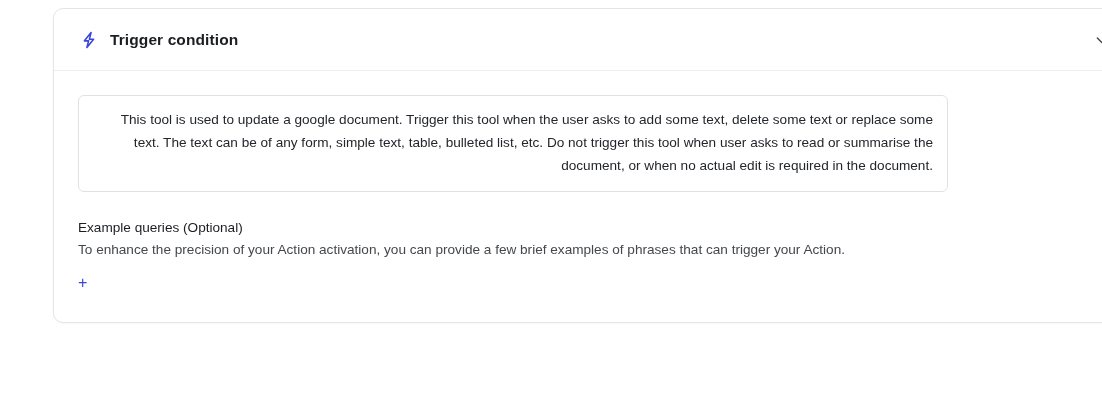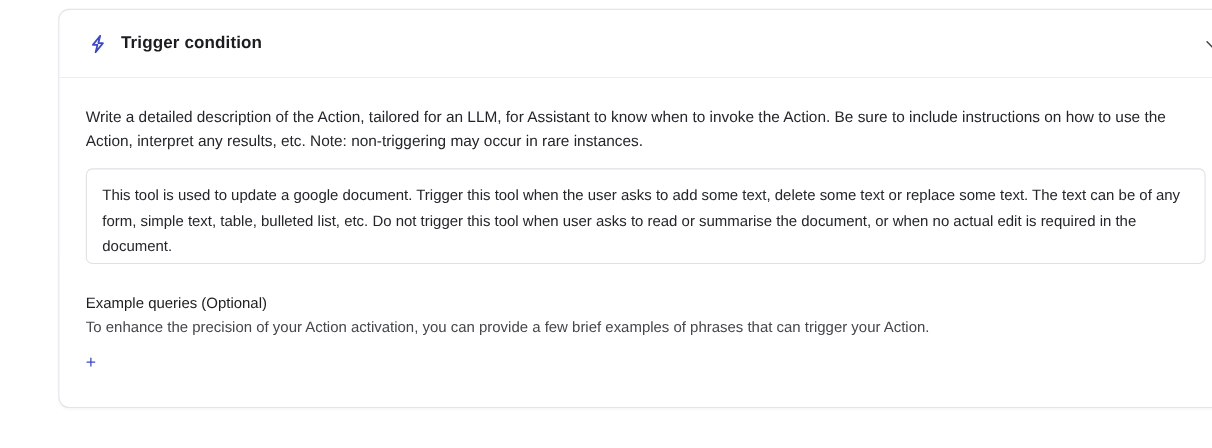--- a/index.html
+++ b/index.html
@@ -66,24 +66,25 @@
     font-size: 14px;
     line-height: 22px;
     color: #23262b;
     max-width: 1012px;
     margin: 0 0 14px 0;
   }
   .textbox {
     border: 1px solid #dfe1e5;
     border-radius: 6px;
     background: #ffffff;
-    padding: 12px 14px 4px 14px;
+    padding: 12px 14px 14px 14px;
     min-height: 82px;
     box-sizing: border-box;
-    width: 1018px;
+    width: 870px;
+    text-align: right;
   }
   .textbox-text {
     font-size: 13.6px;
     line-height: 23px;
     color: #23262b;
     margin: 0;
     white-space: pre-wrap;
   }
   .section-title {
     font-size: 13.6px;
@@ -132,21 +133,20 @@
       <span class="header-spacer"></span>
       <span class="chevron">
         <svg width="16" height="16" viewBox="0 0 24 24" fill="none" stroke="#3f4246" stroke-width="2" stroke-linecap="round" stroke-linejoin="round">
           <polyline points="5 9 12 16 19 9"></polyline>
         </svg>
       </span>
     </div>
 
     <div class="card-body">
 
-      <p class="desc">Write a detailed description of the Action, tailored for an LLM, for Assistant to know when to invoke the Action. Be sure to include instructions on how to use the Action, interpret any results, etc. Note: non-triggering may occur in rare instances.</p>
 
       <div class="textbox">
         <p class="textbox-text">This tool is used to update a google document. Trigger this tool when the user asks to add some text, delete some text or replace some text. The text can be of any form, simple text, table, bulleted list, etc. Do not trigger this tool when user asks to read or summarise the document, or when no actual edit is required in the document.</p>
       </div>
 
       <div class="section-title">Example queries (Optional)</div>
       <p class="section-sub">To enhance the precision of your Action activation, you can provide a few brief examples of phrases that can trigger your Action.</p>
 
       <div class="add-link">
         <span class="plus">+</span>

